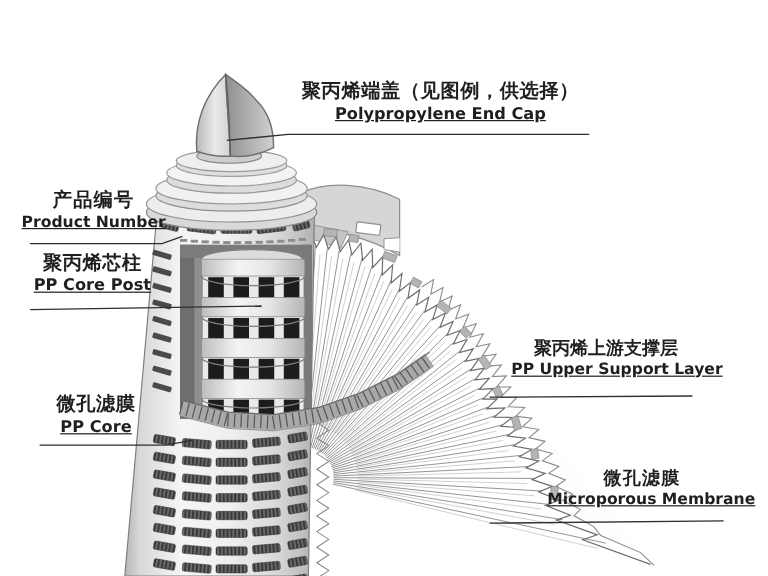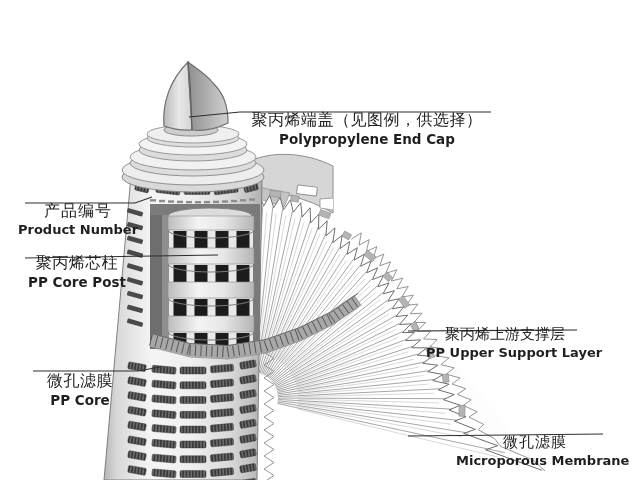--- a/index.html
+++ b/index.html
@@ -4,22 +4,22 @@
 <style>
   html,body{margin:0;padding:0;}
   body{
     width:640px;height:480px;position:relative;overflow:hidden;
     background:#ffffff;
     font-family:"DejaVu Sans","Liberation Sans",sans-serif;
   }
   #stage{position:absolute;left:0;top:0;width:640px;height:480px;}
   svg#diagram{position:absolute;left:0;top:0;}
   .callout{position:absolute;text-align:center;color:#1f1f1f;line-height:1.3;white-space:nowrap;}
-  .callout .zh{font-weight:normal;display:block;margin-top:44px;}
-  .callout .en{font-weight:bold;display:block;}
+  .callout .zh{font-weight:bold;display:block;}
+  .callout .en{font-weight:bold;display:block;text-decoration:underline;}
   #callout-end-cap{left:238px;top:66px;width:258px;}
   #callout-end-cap .zh{font-size:16px;letter-spacing:.5px;}
   #callout-end-cap .en{font-size:13.5px;}
   #callout-product-number{left:16px;top:157px;width:124px;}
   #callout-product-number .zh{font-size:16px;letter-spacing:1px;}
   #callout-product-number .en{font-size:13px;}
   #callout-core-post{left:12px;top:209px;width:130px;}
   #callout-core-post .zh{font-size:16px;letter-spacing:.5px;}
   #callout-core-post .en{font-size:13.5px;}
   #callout-shell{left:18px;top:327px;width:124px;}

